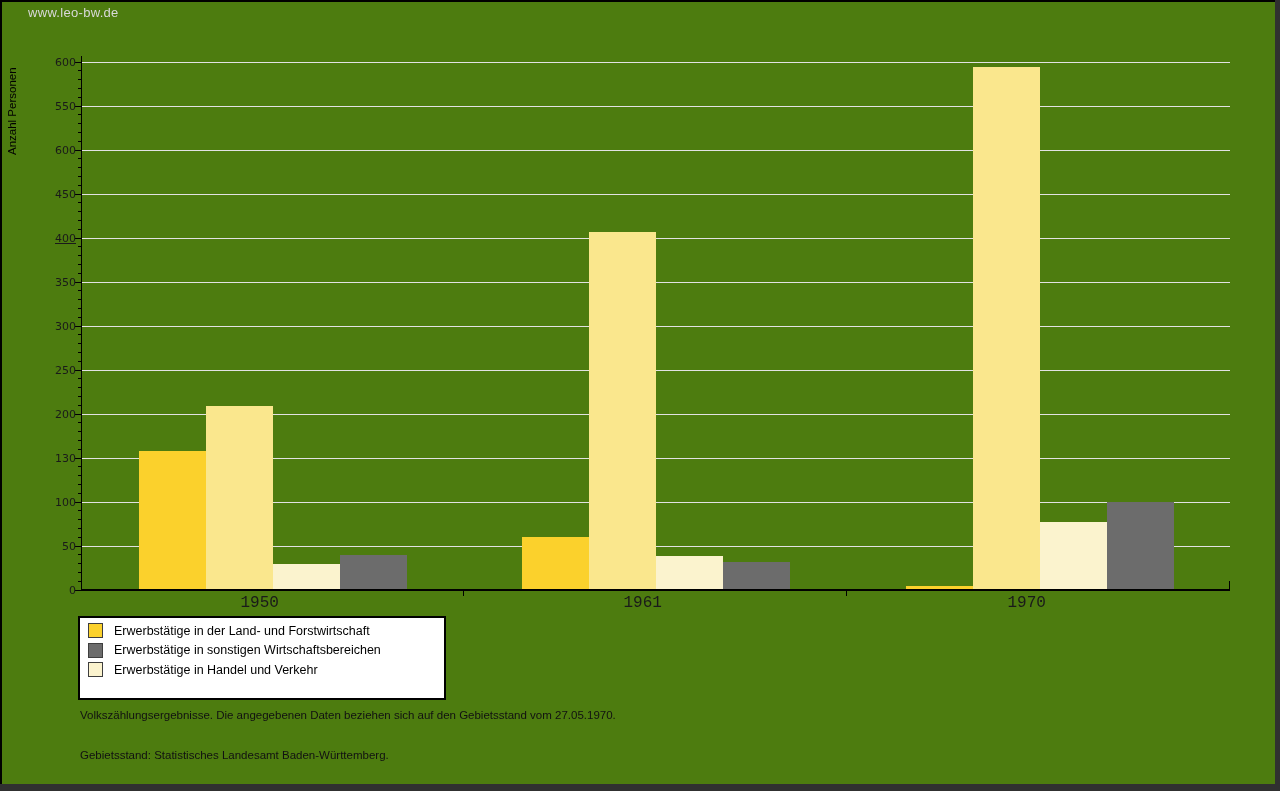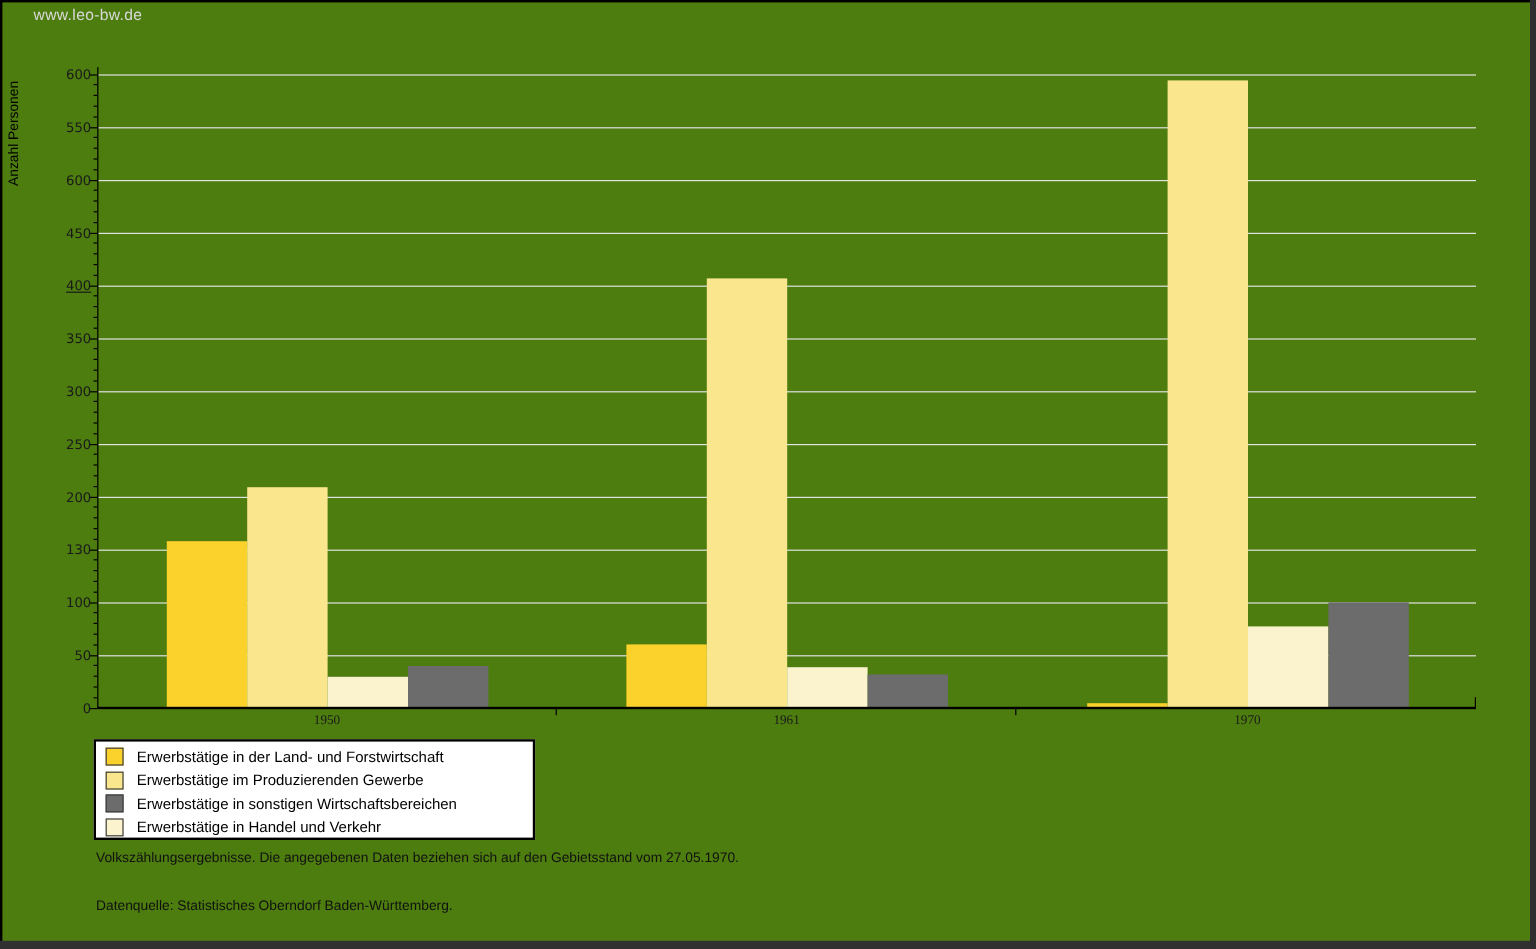--- a/index.html
+++ b/index.html
@@ -26,22 +26,22 @@
   }
   .grid{position:absolute;height:1px;background:#e2e2e2;}
   .axis{position:absolute;background:#000;}
   .ytick{position:absolute;background:#000;}
   .xtick{position:absolute;background:#000;}
   .ylab{
     position:absolute;width:38px;text-align:right;font-family:"DejaVu Sans",sans-serif;
     font-size:11px;color:#1a1a1a;height:13px;line-height:13px;
   }
   .xlab{
-    position:absolute;width:64px;text-align:center;font-family:Liberation Serif, serif;
-    font-size:11px;color:#1a1a1a;
+    position:absolute;width:64px;text-align:left;font-family:Liberation Mono, monospace;
+    font-size:16px;color:#1a1a1a;
   }
   .bar{position:absolute;}
   #legend{
     position:absolute;left:78px;top:616px;width:368px;height:84px;
     border:2px solid #000;box-sizing:border-box;background:#fff;
     padding-top:3px;z-index:10;
   }
   .lrow{display:flex;align-items:center;height:19.5px;padding-left:8px;}
   .lswatch{
     display:inline-block;width:13px;height:13px;border:1.5px solid #3e3e3e;
@@ -173,37 +173,33 @@
       <div class="xtick" style="left: 846px; top: 590px; width: 1px; height: 6px;"></div>
       <div class="xtick" style="left: 1228.5px; top: 581px; width: 1.5px; height: 9px;"></div>
     </div>
 
   <div id="legend">
       <div class="lrow">
         <span class="lswatch" style="background: rgb(251, 209, 44);"></span>
         <span class="llabel">Erwerbstätige in der Land- und Forstwirtschaft</span>
       </div>
       <div class="lrow">
-        <span class="lswatch" style="background: rgb(250, 231, 141);"></span>
-        <span class="llabel">Erwerbstätige im Produzierenden Gewerbe</span>
-      </div>
-      <div class="lrow">
         <span class="lswatch" style="background: rgb(108, 108, 108);"></span>
         <span class="llabel">Erwerbstätige in sonstigen Wirtschaftsbereichen</span>
       </div>
       <div class="lrow">
         <span class="lswatch" style="background: rgb(251, 243, 206);"></span>
         <span class="llabel">Erwerbstätige in Handel und Verkehr</span>
       </div>
     </div>
 
   <div id="footnote">
     <div>Volkszählungsergebnisse. Die angegebenen Daten beziehen sich auf den Gebietsstand vom 27.05.1970.</div>
   </div>
 
-  <div id="source">Datenquelle: Statistisches Oberndorf Baden-Württemberg.</div>
+  <div id="source">Gebietsstand: Statistisches Landesamt Baden-Württemberg.</div>
 
   <div class="border-strip" id="border-top"></div>
   <div class="border-strip" id="border-left"></div>
   <div class="border-strip" id="border-right"></div>
   <div class="border-strip" id="border-bottom"></div>
 
 </div>
 
 </body></html>

